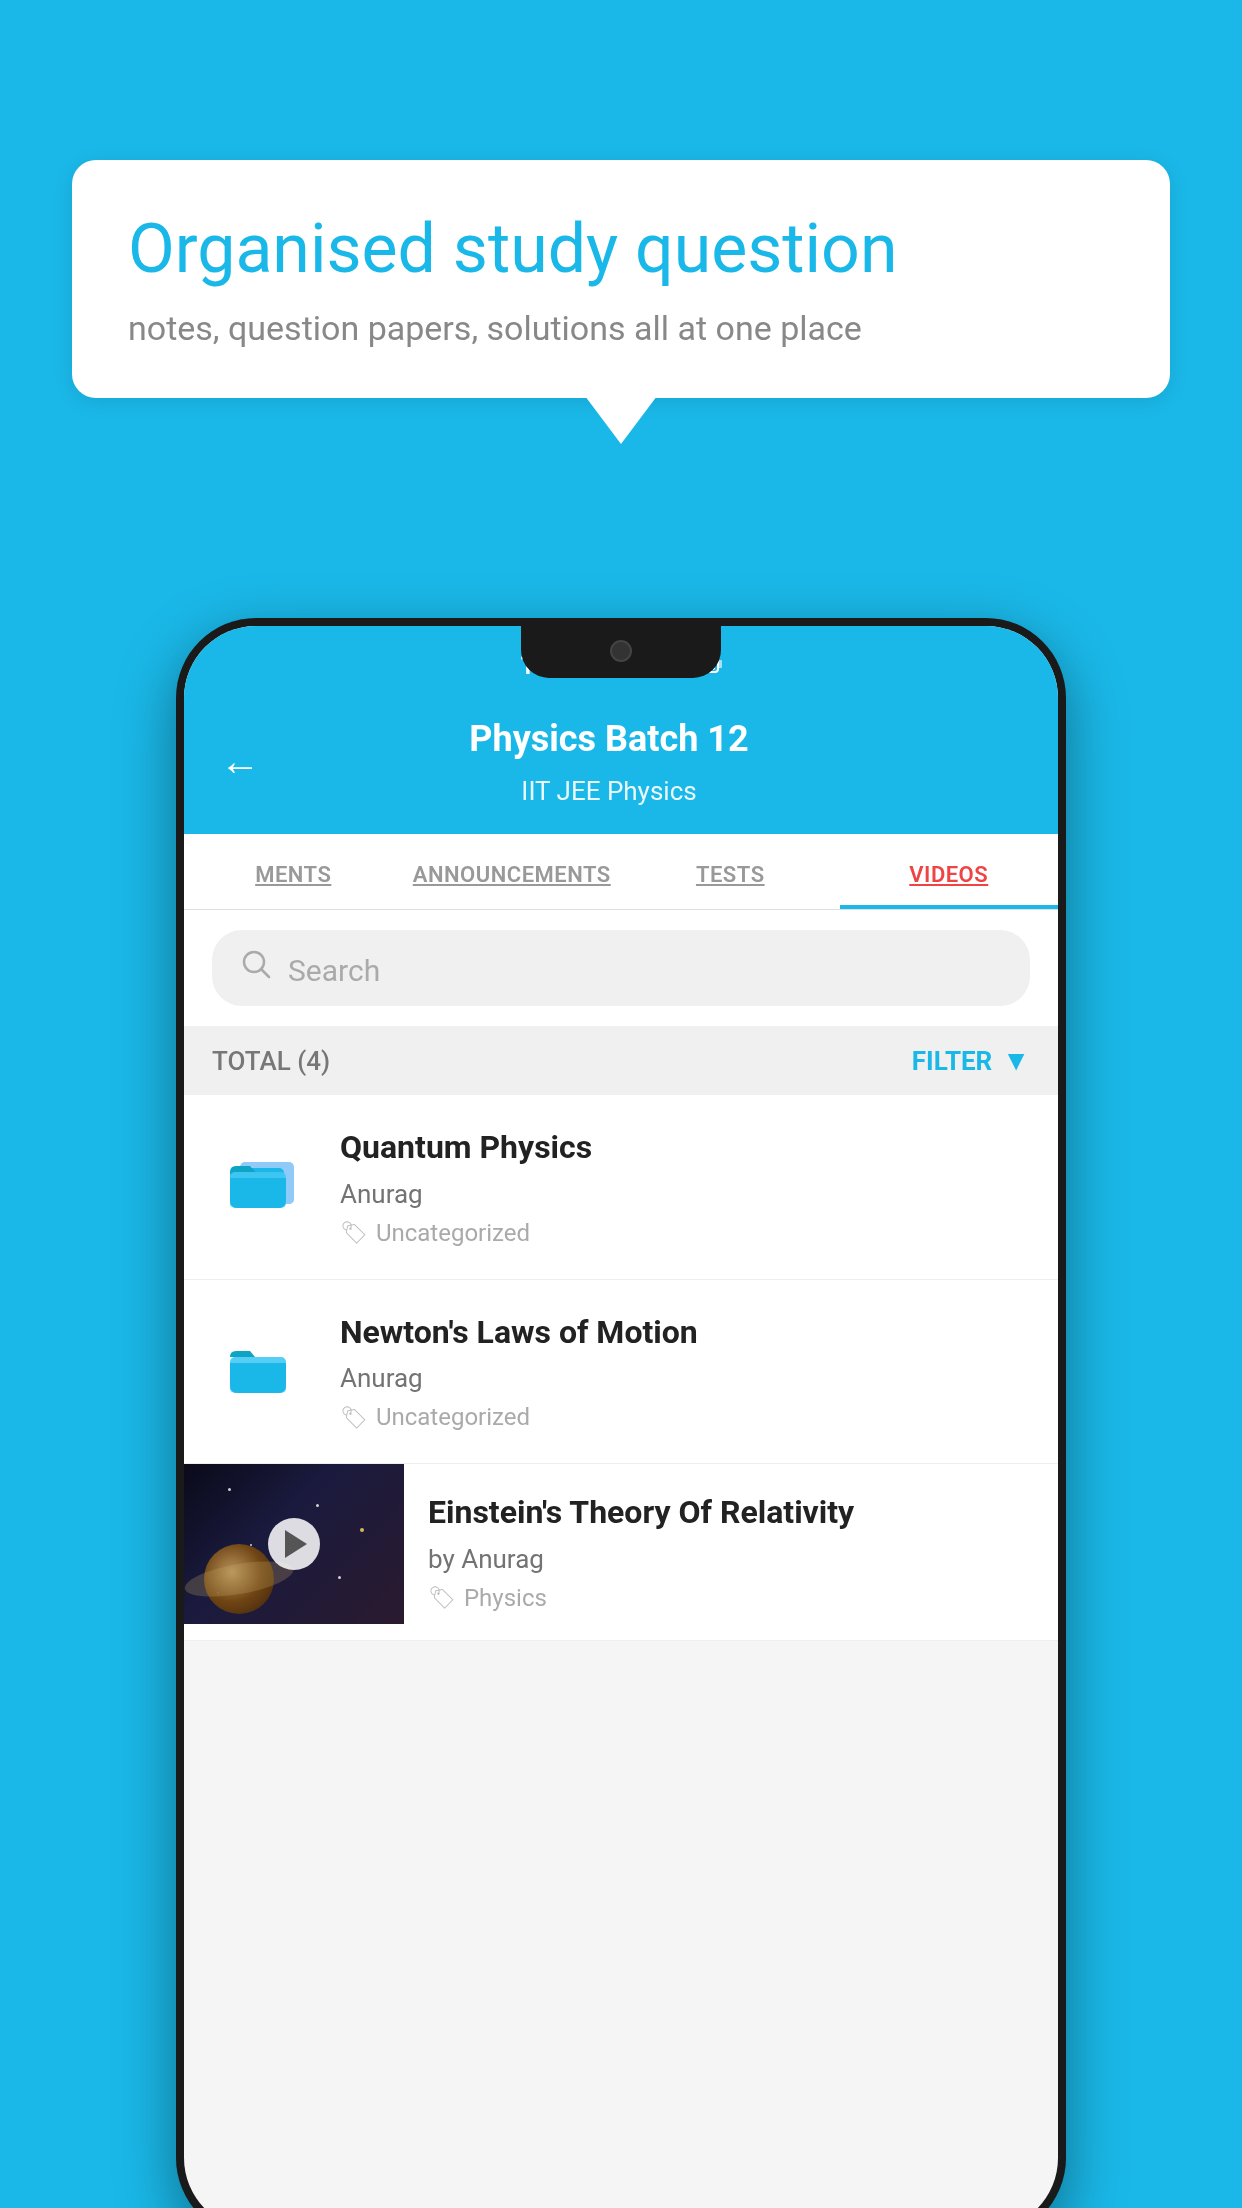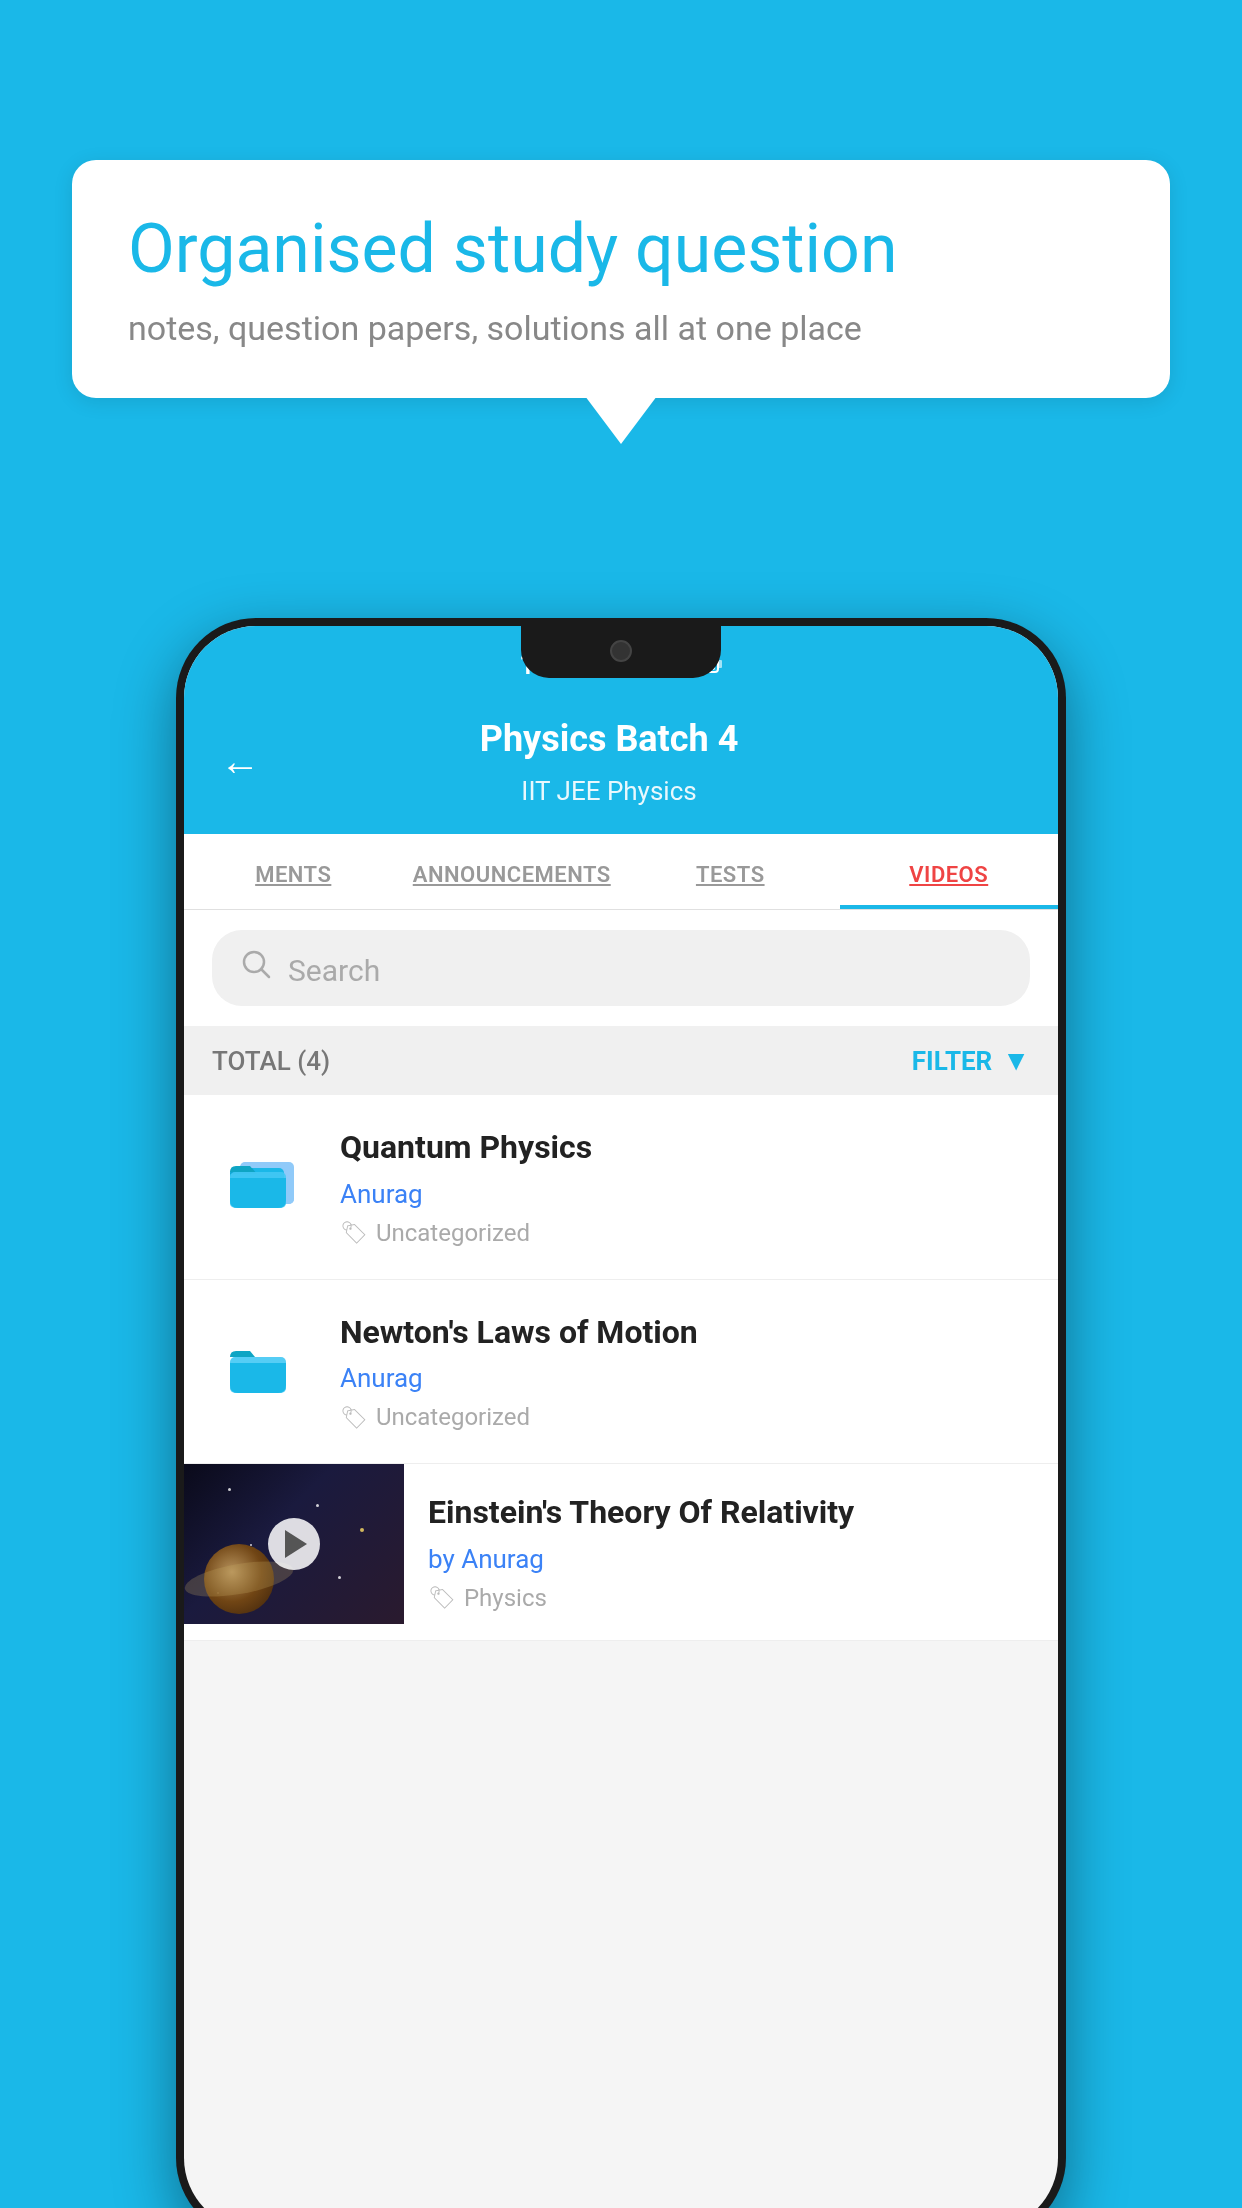--- a/index.html
+++ b/index.html
@@ -285,21 +285,21 @@
     }
     .video-title {
       font-size: 32px;
       font-weight: 700;
       color: #222;
       line-height: 1.3;
       margin-bottom: 10px;
     }
     .video-author {
       font-size: 26px;
-      color: #3b82f6;
+      color: #737373;
       margin-bottom: 10px;
     }
     .video-tag {
       display: flex;
       align-items: center;
       gap: 8px;
       font-size: 24px;
       color: #aaa;
     }
     .tag-icon {
@@ -368,21 +368,21 @@
           <rect x="0" y="3" width="27" height="16" rx="3" stroke="white" stroke-width="2" fill="none"></rect>
           <rect x="27" y="7" width="4" height="8" rx="1" fill="white" opacity="0.6"></rect>
           <rect x="2" y="5" width="22" height="12" rx="2" fill="white"></rect>
         </svg>
       </div>
     </div>
 
     <div class="app-header">
       <div class="back-arrow">←</div>
       <div class="header-title-group">
-        <div class="header-title">Physics Batch 4</div>
+        <div class="header-title">Physics Batch 12</div>
         <div class="header-subtitle">IIT JEE   Physics</div>
       </div>
       <div class="header-spacer"></div>
     </div>
 
     <div class="tabs-bar">
       <div class="tab-item">
         <span>MENTS</span>
       </div>
       <div class="tab-item">

